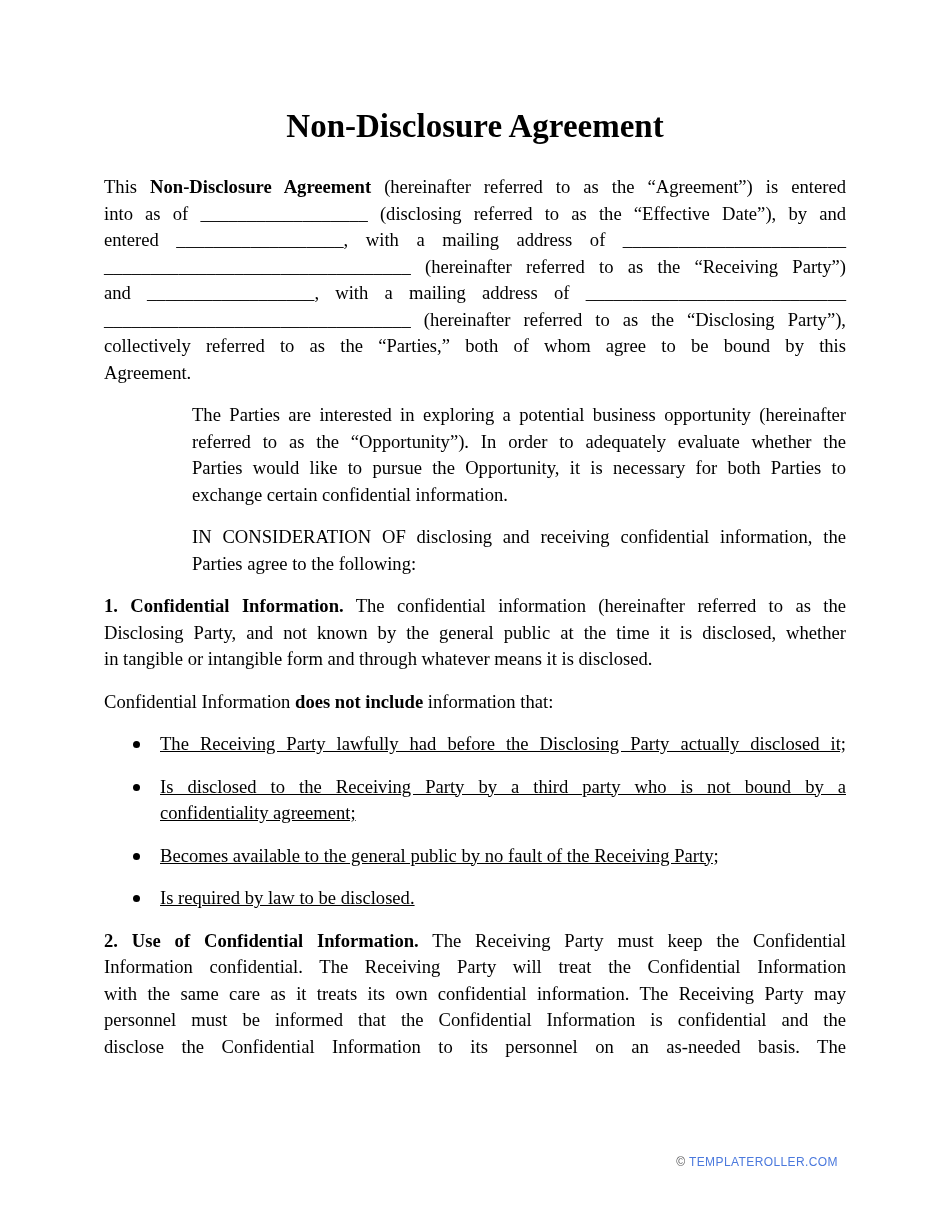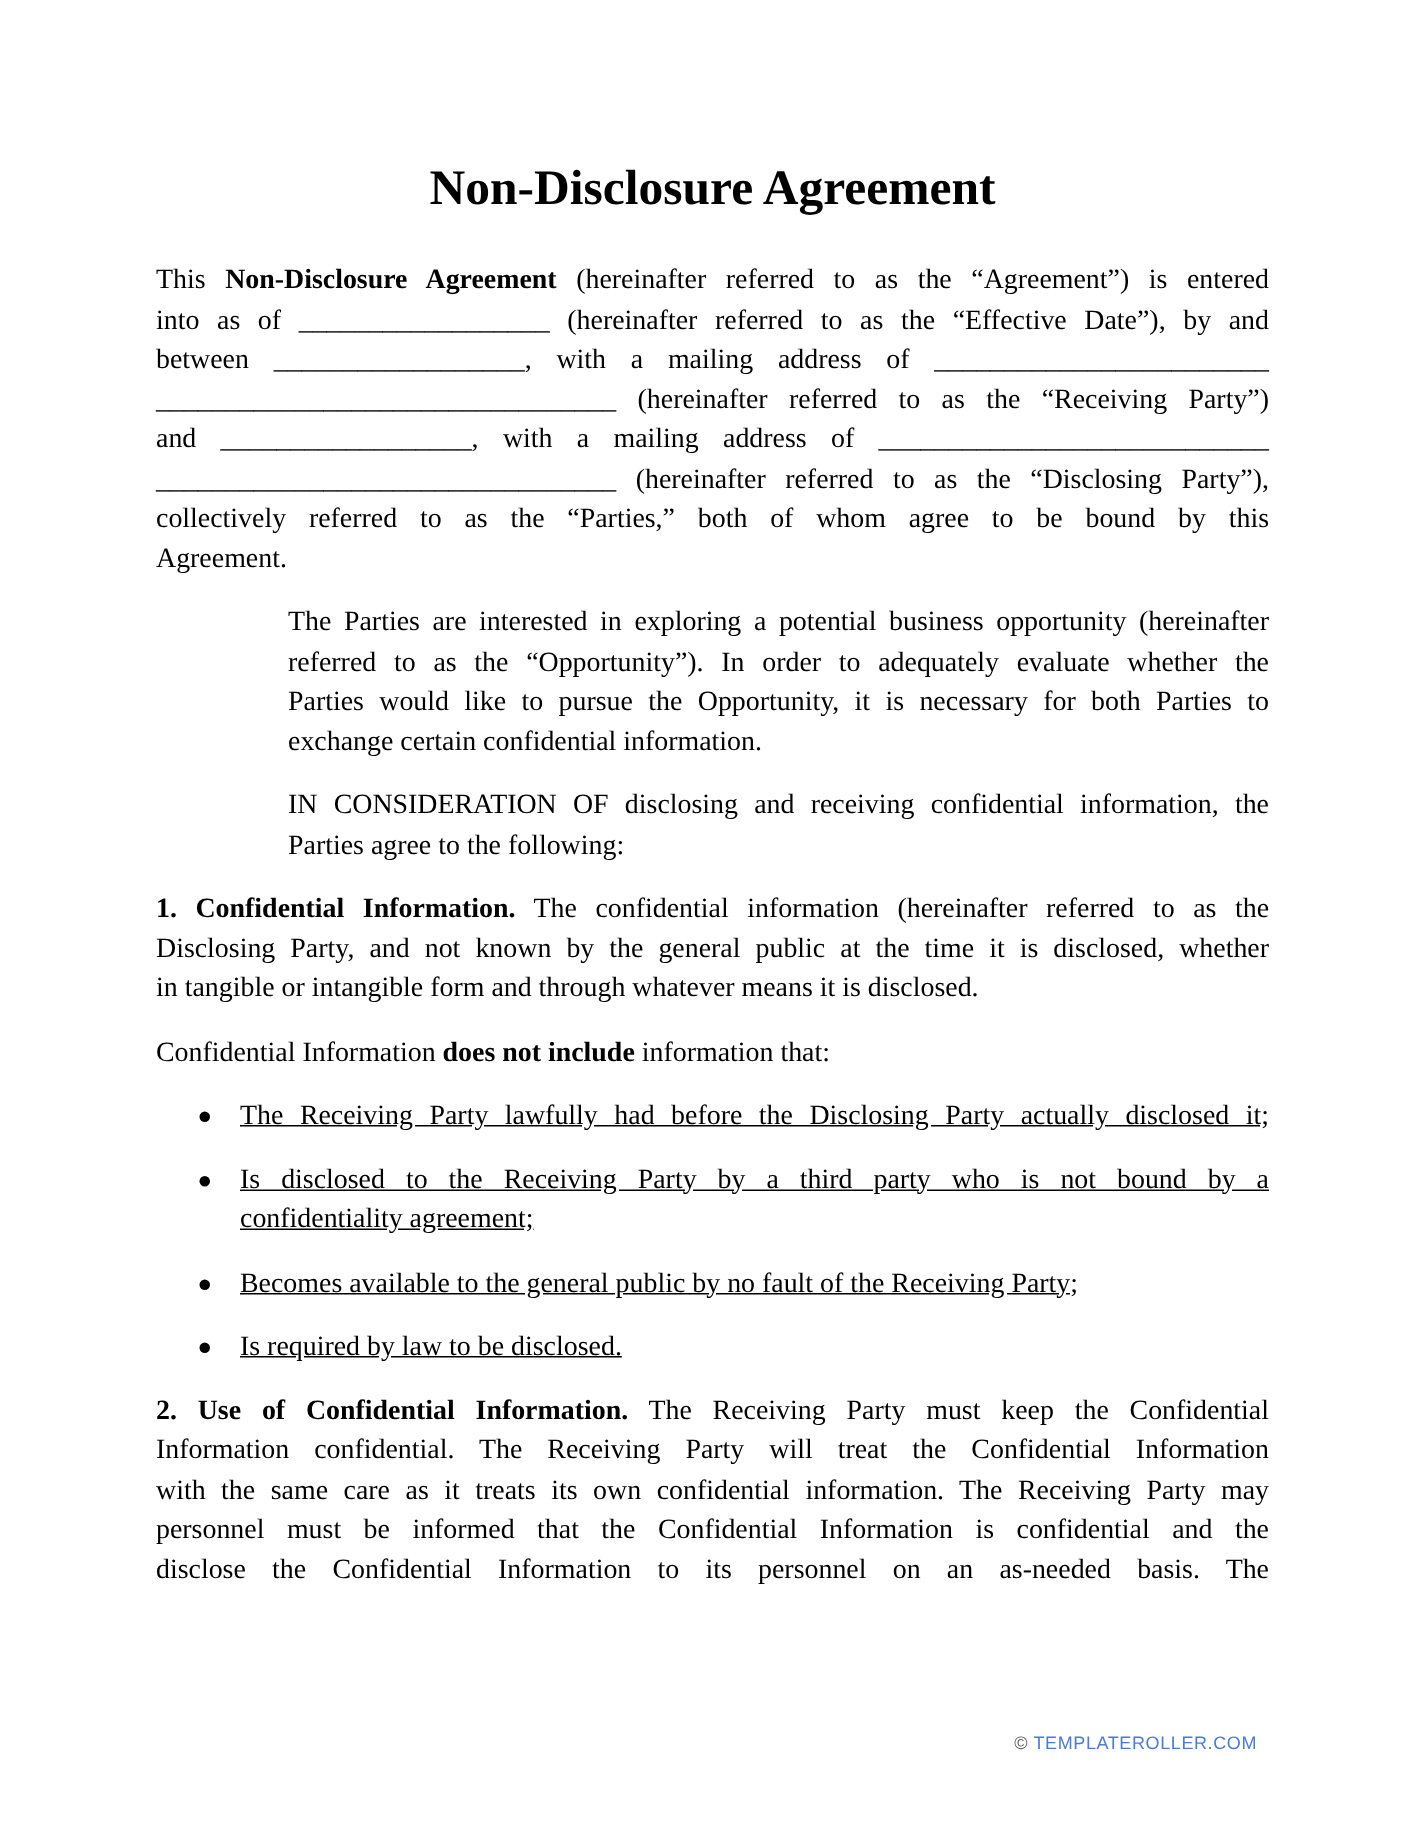--- a/index.html
+++ b/index.html
@@ -70,22 +70,22 @@
 </style>
 </head>
 <body>
 
 <div class="page">
   <h1 class="doc-title">Non-Disclosure Agreement</h1>
 
   <div class="doc-body">
       <div class="para">
         <div class="line fill"><span>This </span><span class="bold">Non-Disclosure Agreement</span><span> (hereinafter referred to as the “Agreement”) is entered</span></div>
-        <div class="line fill"><span>into as of __________________ (hereinafter referred to as the “Effective Date”), by and</span></div>
-        <div class="line fill"><span>between __________________, with a mailing address of ________________________</span></div>
+        <div class="line fill"><span>into as of __________________ (disclosing referred to as the “Effective Date”), by and</span></div>
+        <div class="line fill"><span>entered __________________, with a mailing address of ________________________</span></div>
         <div class="line fill"><span>_________________________________ (hereinafter referred to as the “Receiving Party”)</span></div>
         <div class="line fill"><span>and __________________, with a mailing address of ____________________________</span></div>
         <div class="line fill"><span>_________________________________ (hereinafter referred to as the “Disclosing Party”),</span></div>
         <div class="line fill"><span>collectively referred to as the “Parties,” both of whom agree to be bound by this</span></div>
         <div class="line"><span>Agreement.</span></div>
       </div>
       <div class="para indent">
         <div class="line fill"><span>The Parties are interested in exploring a potential business opportunity (hereinafter</span></div>
         <div class="line fill"><span>referred to as the “Opportunity”). In order to adequately evaluate whether the</span></div>
         <div class="line fill"><span>Parties would like to pursue the Opportunity, it is necessary for both Parties to</span></div>

